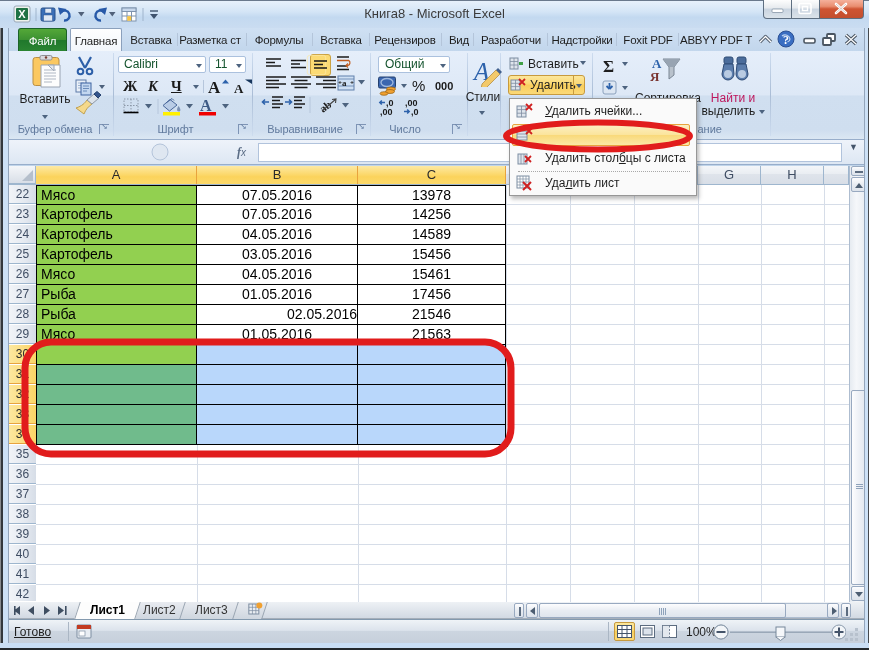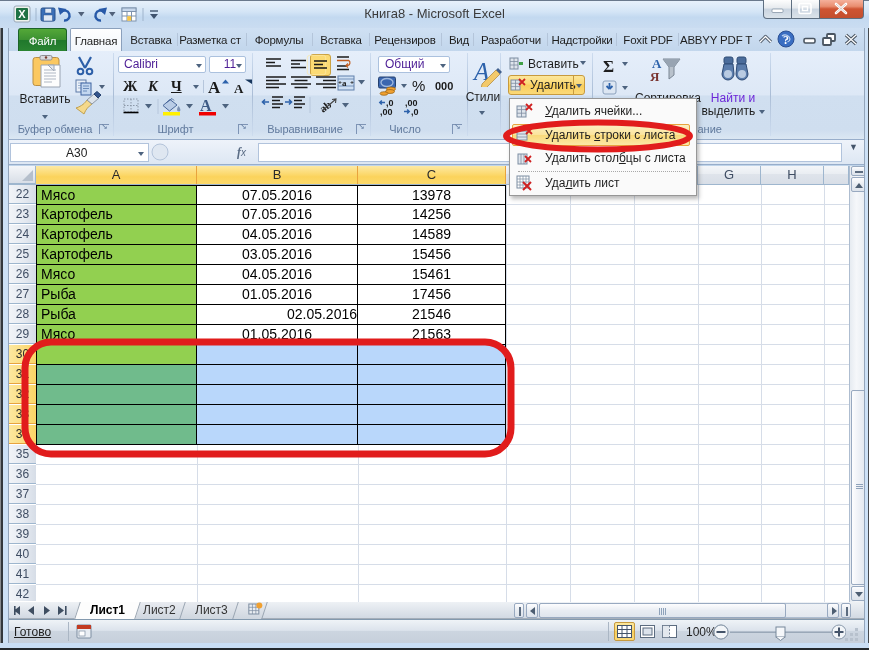--- a/index.html
+++ b/index.html
@@ -27,21 +27,21 @@
 #tab-home { left:70px; width:52px; background:linear-gradient(#fdfeff, #f2f6fb); border:1px solid #8ba0bc; border-bottom:none; border-radius:2px 2px 0 0; }
 
 #ribbon { left:0; top:51px; width:869px; height:89px;
   background:linear-gradient(#e5eefa 0%, #dde8f6 50%, #d0dff0 51%, #cfdeef 90%, #dbe7f3 100%);
   border-bottom:1px solid #98aecb; }
 .gsep { position:absolute; top:2px; width:1px; height:83px; background:linear-gradient(#cddcef, #aabdd6 50%, #cddcef); }
 .glabel { position:absolute; bottom:3px; font-size:11px; color:#60799c; width:100%; text-align:center; }
 .launcher { position:absolute; bottom:3px; width:10px; height:10px; border-left:1px solid #7e94b5; border-top:1px solid #7e94b5; }
 .launcher:after { content:"\2198"; position:absolute; left:1px; top:-3px; font-size:8px; color:#5e789e; }
 
-.combo { position:absolute; background:#fff; border:1px solid #abc1de; border-radius:2px; font-size:12px; color:#4c1d95; }
+.combo { position:absolute; background:#fff; border:1px solid #abc1de; border-radius:2px; font-size:12px; color:#14532d; }
 .combo .arr { position:absolute; right:3px; top:45%; }
 .darr { display:inline-block; width:0; height:0; border-left:3px solid transparent; border-right:3px solid transparent; border-top:4px solid #4d637f; vertical-align:middle; }
 
 #fbar { left:0; top:140px; width:869px; height:25px; background:linear-gradient(#eef3fa,#dde7f3); border-bottom:1px solid #98aecb; }
 #namebox { position:absolute; left:10px; top:143px; width:139px; height:19px; background:#fff; border:1px solid #b1c3dc; font-size:12px; color:#222; line-height:18px; }
 #fxzone { position:absolute; left:237px; top:145px; font-size:12px; font-style:italic; color:#5a6c85; }
 #finput { position:absolute; left:258px; top:143px; width:584px; height:19px; background:#fff; border:1px solid #b1c3dc; }
 
 #gridwrap { left:9px; top:166px; width:857px; height:436px; background:#fff; }
 #leftframe { left:0; top:28px; width:9px; height:615px; background:linear-gradient(90deg,#888b8e 0 1px,#33383d 1px 3px,#cde1f6 3px 8px,#93a5bb 8px 9px); }
@@ -191,21 +191,21 @@
     <path d="M27 30 l6 0 -3 4 z" fill="#4d617c"></path>
 
     <path d="M4 53 c6 -2 9 -5 11 -8 l5 4 c-4 3 -6 5 -8 10 z" fill="#f5d98b" stroke="#c0a050"></path>
     <path d="M15 45 l7 -6 5 4 -7 6 z" fill="#dde3ea" stroke="#8e98a6"></path>
     <path d="M22 39 l3 -2.5 4 3.5 -3 3 z" fill="#34548c" stroke="#24406e"></path>
   </svg>
   <div class="glabel abs" style="left:9px;bottom:515px;width:92px;">Буфер обмена</div>
   <div class="launcher abs" style="left:99px;top:124px;"></div>
 
   <div class="combo abs" style="left:118px;top:56px;width:88px;height:17px;line-height:15px;padding-left:5px;">Calibri<span class="arr darr"></span></div>
-  <div class="combo abs" style="left:209px;top:56px;width:37px;height:17px;line-height:15px;padding-left:5px;text-align:center;">11<span class="arr darr"></span></div>
+  <div class="combo abs" style="left:209px;top:56px;width:37px;height:17px;line-height:15px;padding-left:5px;">11<span class="arr darr"></span></div>
   <div class="abs" style="left:121px;top:78px;width:130px;height:17px;font-size:14.5px;color:#1a1a1a;">
     <b style="position:absolute;left:2px;font-family:'Liberation Serif',serif;">Ж</b>
     <i style="position:absolute;left:27px;font-family:'Liberation Serif',serif;font-weight:bold;">К</i>
     <b style="position:absolute;left:50px;text-decoration:underline;font-family:'Liberation Serif',serif;">Ч</b>
     <span class="darr" style="position:absolute;left:72px;top:7px;"></span>
   </div>
   <div class="abs" style="left:203px;top:80px;width:1px;height:13px;background:#b6c6dc;"></div>
   <svg class="abs" style="left:206px;top:76px;" width="52" height="20" viewBox="0 0 52 20">
     <text x="2" y="17" font-size="17" font-weight="bold" fill="#1a1a1a" font-family="Liberation Serif">A</text>
     <path d="M16 7.5 l3.5 -4 3.5 4 z" fill="#2d62ab"></path>
@@ -334,28 +334,24 @@
     <g transform="translate(122,2)">
       <rect x="2" y="0" width="9" height="7" rx="2" fill="#4a6c9b" stroke="#2f4c76"></rect>
       <rect x="15" y="0" width="9" height="7" rx="2" fill="#4a6c9b" stroke="#2f4c76"></rect>
       <path d="M2 7 l-2 10 a6 6 0 0 0 12 0 l-1 -10 z" fill="#5b7dac" stroke="#2f4c76"></path>
       <path d="M24 7 l2 10 a6 6 0 0 1 -12 0 l1 -10 z" fill="#5b7dac" stroke="#2f4c76"></path>
       <circle cx="6" cy="17" r="4" fill="#b9cbe2"></circle>
       <circle cx="20" cy="17" r="4" fill="#b9cbe2"></circle>
     </g>
   </svg>
   <div class="abs" style="left:635px;top:91px;font-size:12px;color:#1e1e1e;">Сортировка</div>
-  <div class="abs" style="left:704px;top:91px;width:58px;text-align:center;font-size:12px;color:#6d28d9;">Найти и</div>
+  <div class="abs" style="left:704px;top:91px;width:58px;text-align:center;font-size:12px;color:#be185d;">Найти и</div>
   <div class="abs" style="left:700px;top:104px;width:66px;text-align:center;font-size:12px;color:#1e1e1e;">выделить <span class="darr"></span></div>
   <div class="glabel abs" style="left:620px;bottom:515px;width:120px;">Редактирование</div>
   <div id="fbar" class="abs"></div>
-  <div id="namebox" class="abs">
-      <span style="position:absolute;left:55px;">A30</span>
-      <span style="position:absolute;right:4px;top:0px;"><span class="darr"></span></span>
-    </div>
   <svg class="abs" style="left:151px;top:143px;" width="18" height="18">
       <circle cx="9" cy="9" r="8" fill="#dfe7f1" stroke="#b4c4da"></circle>
     </svg>
   <div id="fxzone" class="abs"><i style="font-family:'Liberation Serif',serif;font-weight:bold;">f</i><span style="font-size:10px;">x</span></div>
   <div id="finput" class="abs"></div>
   <div class="abs" style="left:845px;top:142px;width:17px;height:20px;text-align:center;font-size:9px;color:#44546a;">▼</div>
 
   <div id="gridwrap" class="abs">
 
     <div class="abs" style="left:0;top:0;width:27px;height:18px;background:linear-gradient(#f4f6f9,#d8dee7);border-right:1px solid #9eb6ce;border-bottom:1px solid #9eb6ce;">
@@ -568,21 +564,20 @@
           <path d="M10 1 l6 6 M16 1 l-6 6" stroke="#cf2020" stroke-width="1.8"></path>
         </svg>
       <span class="mtxt"><u>У</u>далить ячейки...</span>
     </div>
     <div class="mitem" style="top:25px;">
       <svg class="mico" width="18" height="16" viewBox="0 0 18 16">
           <rect x="1" y="4" width="10" height="9" fill="#dfe5ec" stroke="#7d8da1"></rect>
           <path d="M1 7 h10 M1 10 h10" stroke="#7d8da1" stroke-width="0.8"></path>
           <path d="M10 1 l6 6 M16 1 l-6 6" stroke="#cf2020" stroke-width="1.8"></path>
         </svg>
-      <span class="mtxt">Удалить <u>с</u>троки с листа</span>
     </div>
     <div class="mitem" style="top:48px;">
       <svg class="mico" width="18" height="16" viewBox="0 0 18 16">
           <rect x="2" y="4" width="9" height="10" fill="#dfe5ec" stroke="#7d8da1"></rect>
           <path d="M5 4 v10 M8 4 v10" stroke="#7d8da1" stroke-width="0.8"></path>
           <path d="M9 6 l6 6 M15 6 l-6 6" stroke="#cf2020" stroke-width="1.8"></path>
         </svg>
       <span class="mtxt">Удалить стол<u>б</u>цы с листа</span>
     </div>
     <div class="abs" style="left:8px;top:72px;width:172px;border-top:1px dotted #a8a8a8;"></div>

